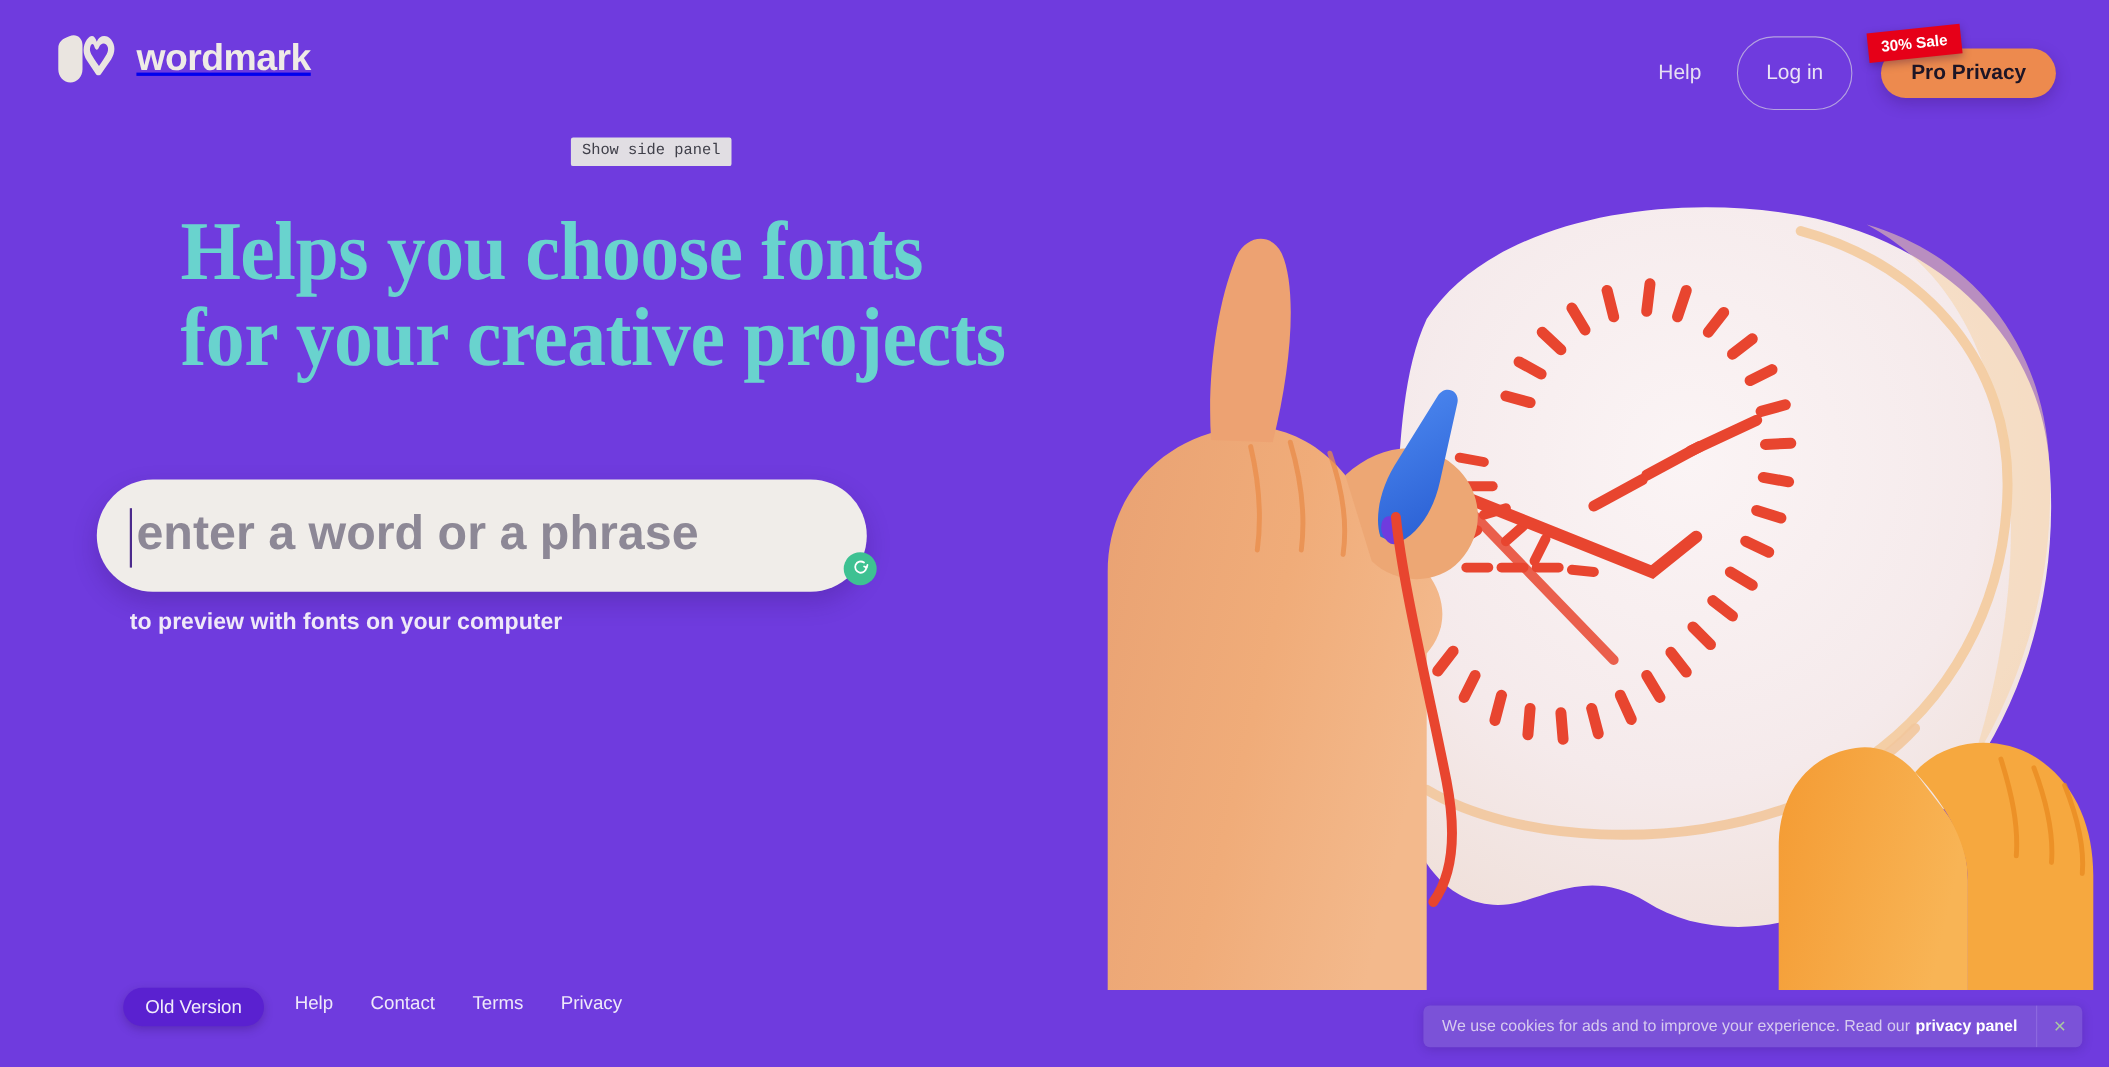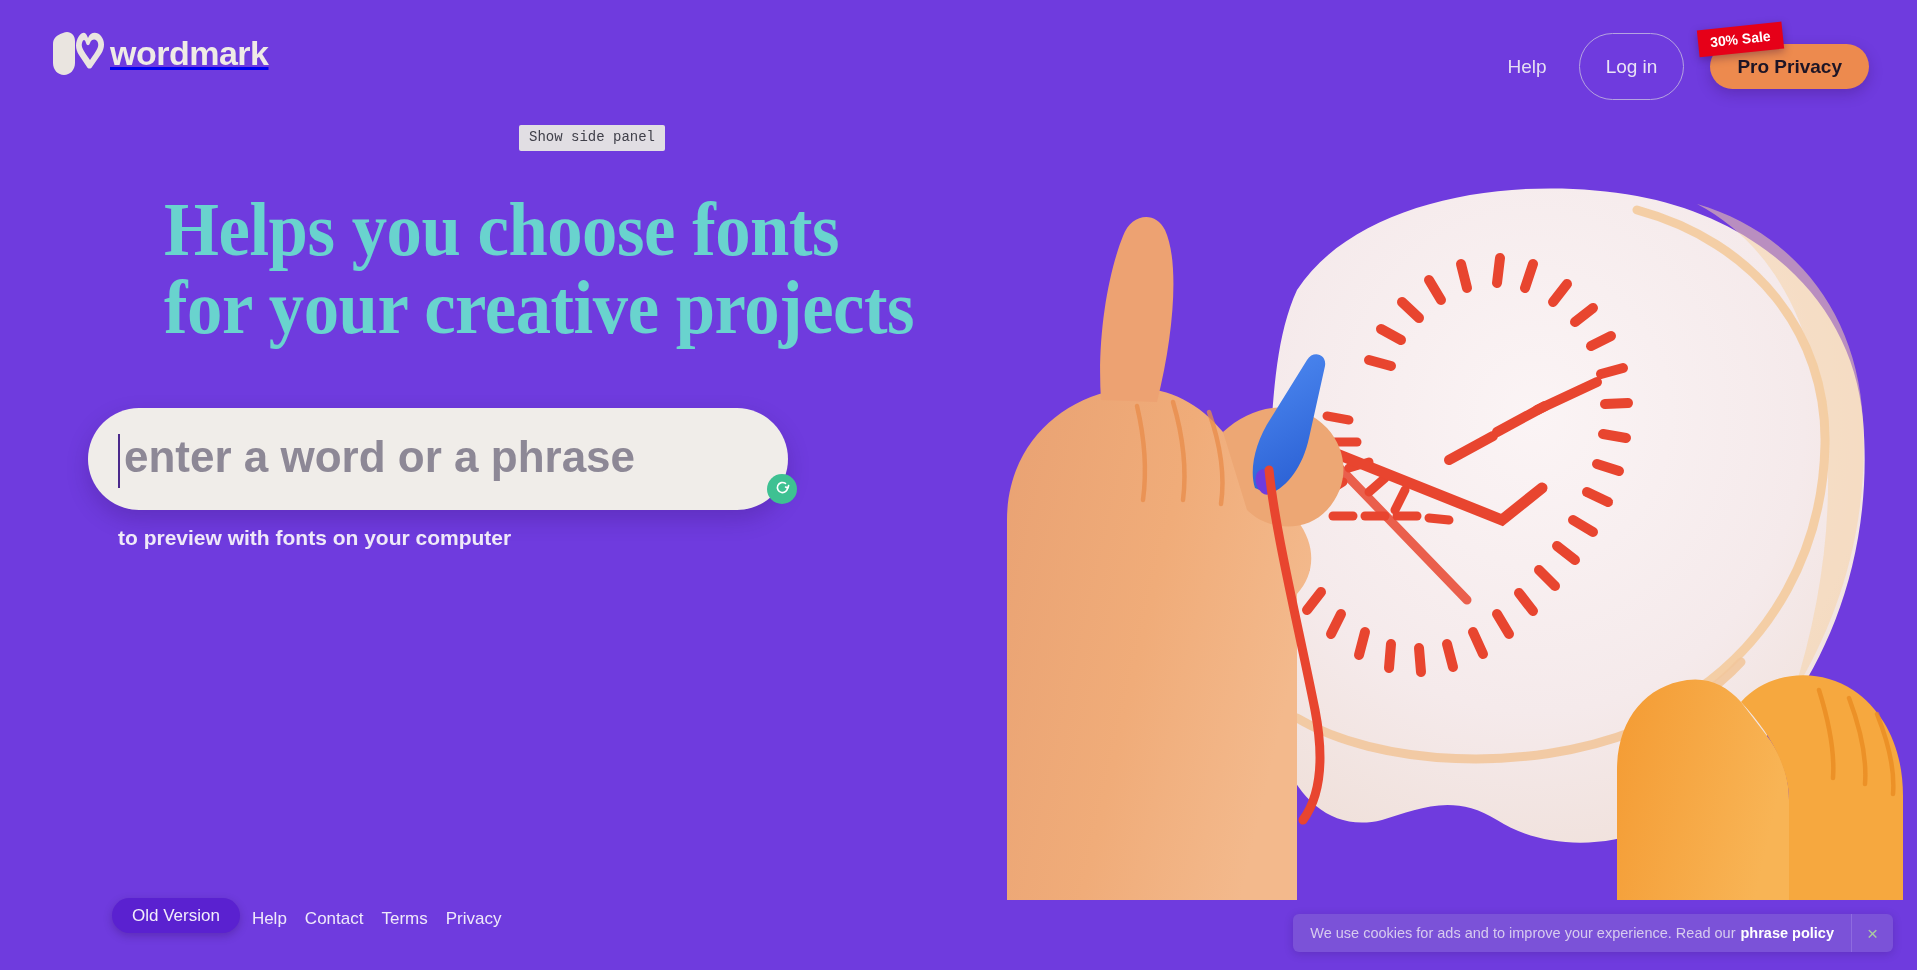--- a/index.html
+++ b/index.html
@@ -18,21 +18,21 @@
   }
 
   
   .header {
     position: absolute; top: 0; left: 0;
     width: 1917px; height: 120px;
     display: flex; align-items: flex-start;
     justify-content: space-between;
   }
   .brand {
-    display: flex; align-items: center; 
+    display: flex; align-items: center; gap: 14px;
     margin: 30px 0 0 52px;
   }
   .brand-mark { width: 58px; height: 46px; display:block; }
   .brand-text {
     color: #EFEBE6;
     font-size: 34px;
     font-weight: 700;
     letter-spacing: -0.5px;
     line-height: 1;
   }
@@ -112,21 +112,21 @@
     line-height: 1.03;
     letter-spacing: -0.5px;
     transform: scaleX(0.93);
     transform-origin: left center;
     white-space: pre-line;
   }
 
   
   .search-wrap {
     position: absolute;
-    top: 408px; left: 88px;
+    top: 436px; left: 88px;
     width: 700px; height: 132px;
   }
   .search-box {
     position: relative;
     width: 700px; height: 102px;
     background: #F0EDE9;
     border-radius: 52px;
     box-shadow: 0 9px 22px rgba(40,10,80,0.22);
     display: flex; align-items: center;
   }
@@ -176,21 +176,21 @@
   }
 
   
   .footer {
     position: absolute;
     bottom: 0; left: 0;
     width: 1917px; height: 110px;
     display: flex; align-items: center;
   }
   .footer-links {
-    display: flex; align-items: flex-end; gap: 6px;
+    display: flex; align-items: flex-start; gap: 22px;
     margin-left: 112px;
   }
   .footer-old {
     background: #5A21D0;
     color: #F2EDFB;
     font-size: 17px;
     border-radius: 999px;
     padding: 9px 20px;
     text-decoration: none;
     line-height: 1;
@@ -429,18 +429,18 @@
       <a class="footer-link" href="#">Help</a>
       <a class="footer-link" href="#">Contact</a>
       <a class="footer-link" href="#">Terms</a>
       <a class="footer-link" href="#">Privacy</a>
     </div>
   </footer>
 
   <div class="cookie-bar">
     <div class="cookie-text">
       <span>We use cookies for ads and to improve your experience. Read our</span>
-      <a class="cookie-policy" href="#">phrase policy</a>
+      <a class="cookie-policy" href="#">privacy panel</a>
     </div>
     <button class="cookie-close">×</button>
   </div>
 
 </div>
 
 </body></html>

